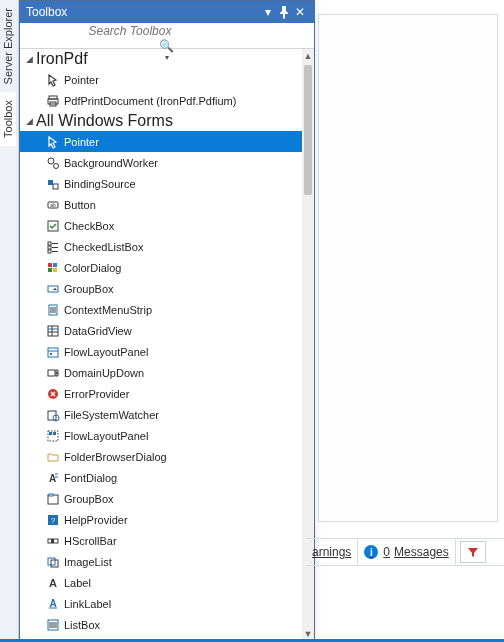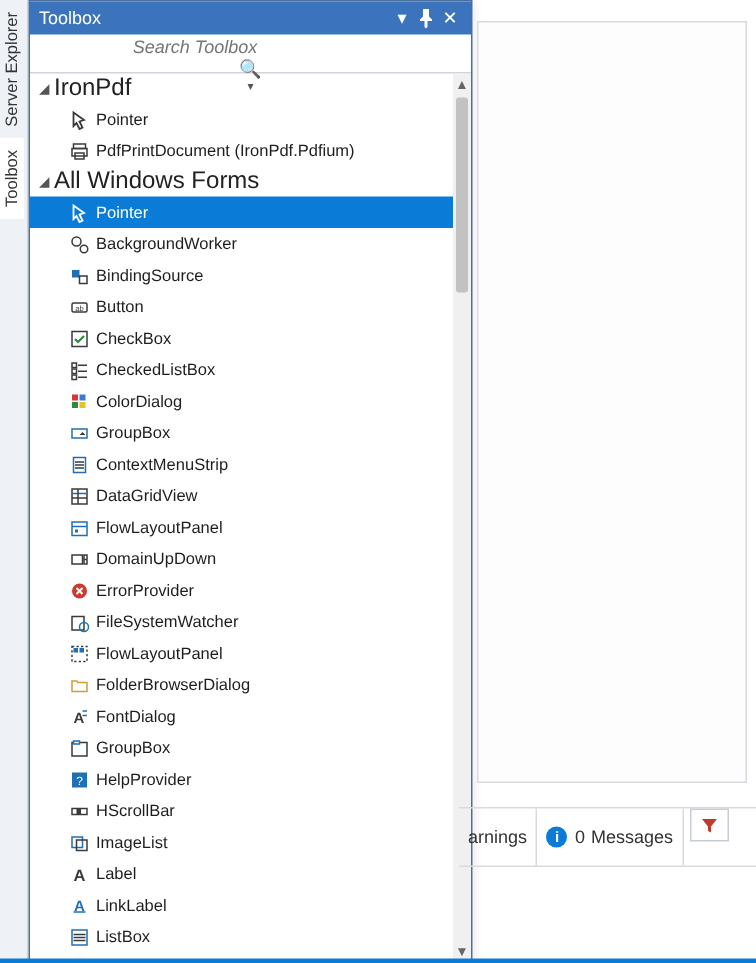--- a/index.html
+++ b/index.html
@@ -23,21 +23,21 @@
   .cat { display: flex; align-items: center; height: 20px; padding-left: 6px; cursor: pointer; }
   .cat .exp { width: 10px; color: #555; font-size: 9px; }
   .cat .catlabel { font-size: 16px; color: #222; }
   .item { display: flex; align-items: center; height: 21px; padding-left: 22px; cursor: pointer; }
   .item.sel { background: #0a7bd6; color: #fff; }
   .item .iicon { width: 22px; display: flex; align-items: center; justify-content: center; }
   .item .ilabel { font-size: 11px; }
   svg.ic { width: 14px; height: 14px; }
   .bottom-bar { position: absolute; left: 0; bottom: 0; width: 504px; height: 3px; background: #0a7bd6; }
   .faint-frame { position: absolute; left: 318px; top: 14px; width: 180px; height: 508px; border: 1px solid #d7dbe0; background:#fdfdfd; }
-  .statusrow { position: absolute; left: 306px; top: 538px; width: 198px; height: 40px; border-top:1px solid #d7dbe0; border-bottom:1px solid #d7dbe0; display:flex; font-size:12px; color:#333; }
+  .statusrow { position: absolute; left: 306px; top: 538px; width: 198px; height: 28px; border-top:1px solid #d7dbe0; border-bottom:1px solid #d7dbe0; display:flex; align-items:center; font-size:12px; color:#333;text-decoration:underline; }
   .statusrow .chunk { display:flex; align-items:center; padding:0 6px; height:100%; border-right:1px solid #d7dbe0; }
   .statusrow .cicon { width:14px; height:14px; border-radius:50%; background:#0a7bd6; color:#fff; display:flex; align-items:center; justify-content:center; font-size:10px; font-weight:bold; margin-right:5px; }
   .statusrow .btn { width:26px; height:22px; border:1px solid #c8cdd3; margin-left:4px; display:flex; align-items:center; justify-content:center; cursor:pointer; }
 </style>
 </head>
 <body>
 <div class="app">
 
 <div class="vtabs">
   <div class="vtab">Server Explorer</div>

